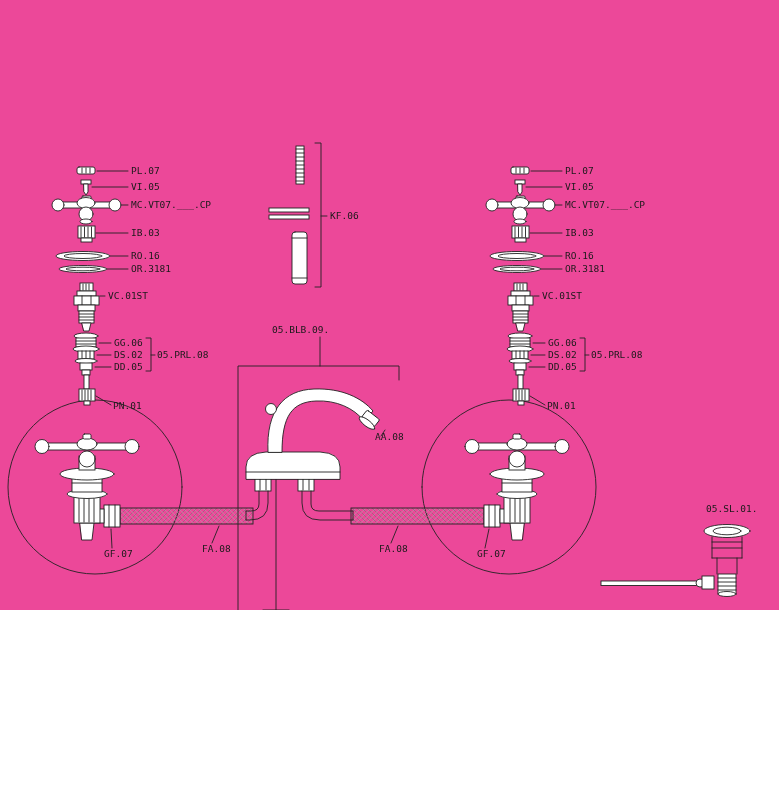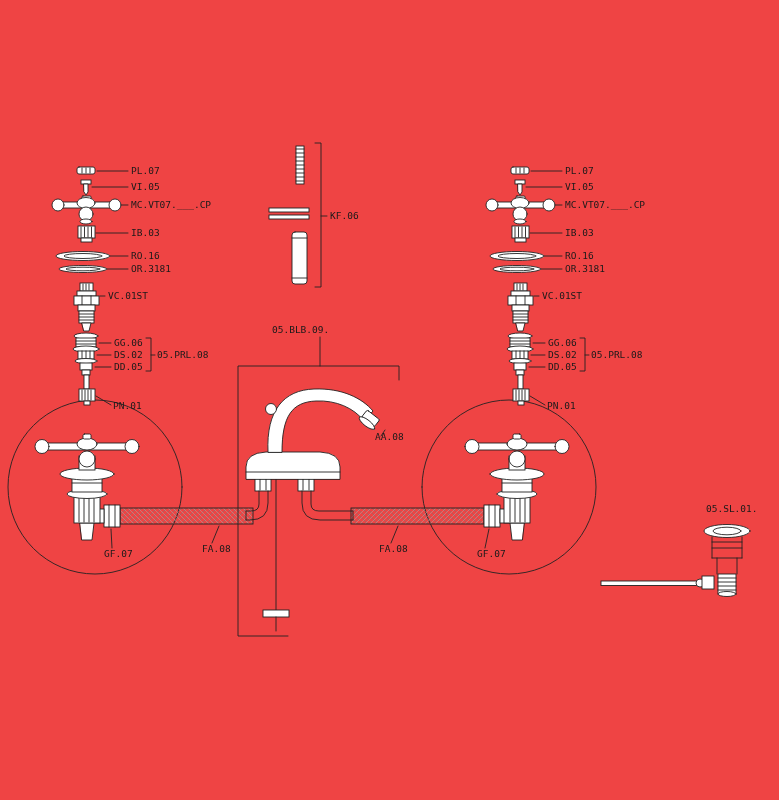--- a/index.html
+++ b/index.html
@@ -1,16 +1,16 @@
 <!DOCTYPE html>
 <html><head>
 <meta charset="utf-8">
 <style>
   html, body { margin: 0; padding: 0; background: #ffffff; }
-  #canvas { width: 779px; height: 800px; background: #ef4444; position: relative; }
+  #canvas { width: 779px; height: 610px; background: #ec4899; position: relative; }
   .lbl {
     font-family: "DejaVu Sans Mono", "Liberation Mono", monospace;
     font-size: 9.5px;
     fill: #1a1a1a;
     stroke: none;
   }
   svg { display: block; }
 </style>
 </head>
 <body>

